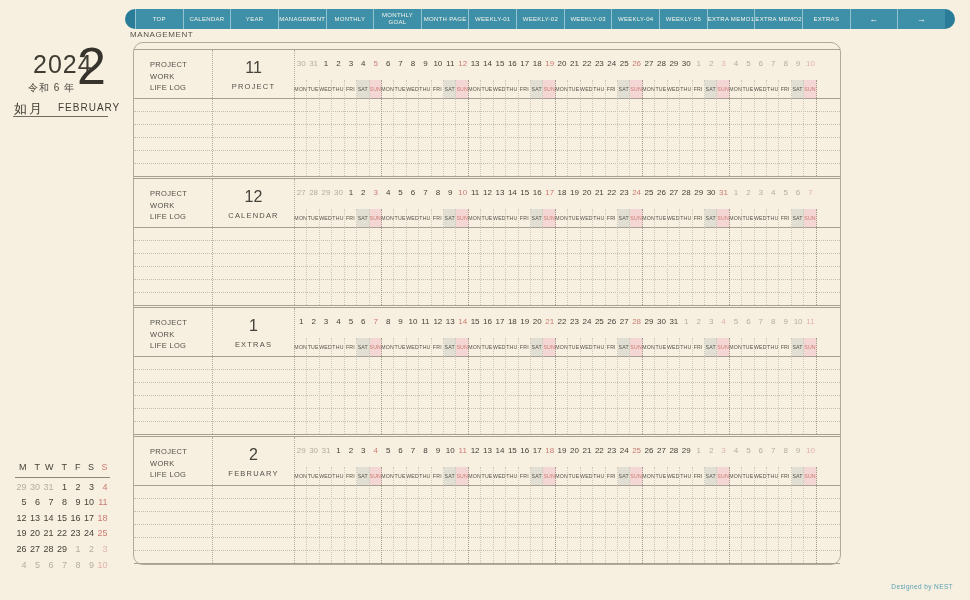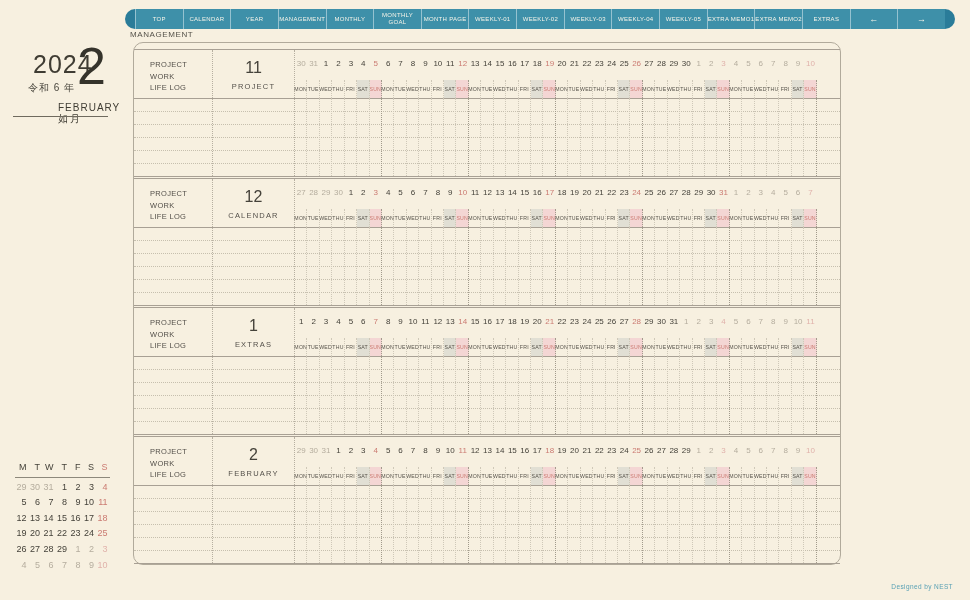--- a/index.html
+++ b/index.html
@@ -20,21 +20,21 @@
     border-left:1px solid rgba(255,255,255,.45);cursor:pointer;min-width:0;
   }
   .tab span{pointer-events:none;line-height:1.15;}
   .tab span.wrap{display:block;width:32px;}
   .tab span.arrow{font-size:9px;}
   .sheet-label{position:absolute;left:130px;top:30px;font-size:8px;letter-spacing:.6px;color:#55524a;}
   
   .year{position:absolute;left:33px;top:50px;font-size:25px;letter-spacing:1px;color:#3f3c33;}
   .era{position:absolute;left:28px;top:81px;font-size:10px;letter-spacing:1px;color:#4a473e;}
   .bignum{position:absolute;left:77px;top:40px;font-size:52px;font-weight:500;color:#35332b;line-height:1;}
-  .kanji{position:absolute;left:14px;top:112px;font-size:10px;letter-spacing:2px;color:#3f3c33;margin-left:44px;}
+  .kanji{position:absolute;left:14px;top:100px;font-size:13px;letter-spacing:2px;color:#3f3c33;}
   .monthname{position:absolute;left:58px;top:102px;font-size:10px;letter-spacing:1px;color:#3f3c33;}
   .h-underline{position:absolute;left:13px;top:116px;width:95px;border-top:1px solid #6f6a5e;}
   
   .mini{position:absolute;left:15px;top:460px;}
   .mini-grid{display:grid;grid-template-columns:repeat(7,13.5px);}
   .mini-cell{height:15.6px;line-height:15.6px;text-align:right;padding-right:2px;font-size:9px;color:#45423a;}
   .mini-head{color:#45423a;}
   .mini-rule{grid-column:1/-1;height:0;border-top:1px solid #8d887b;margin:1px 0 2px 0;}
   .sun-txt{color:#cb7b72;}
   .oth-txt{color:#b5ad9e;}

